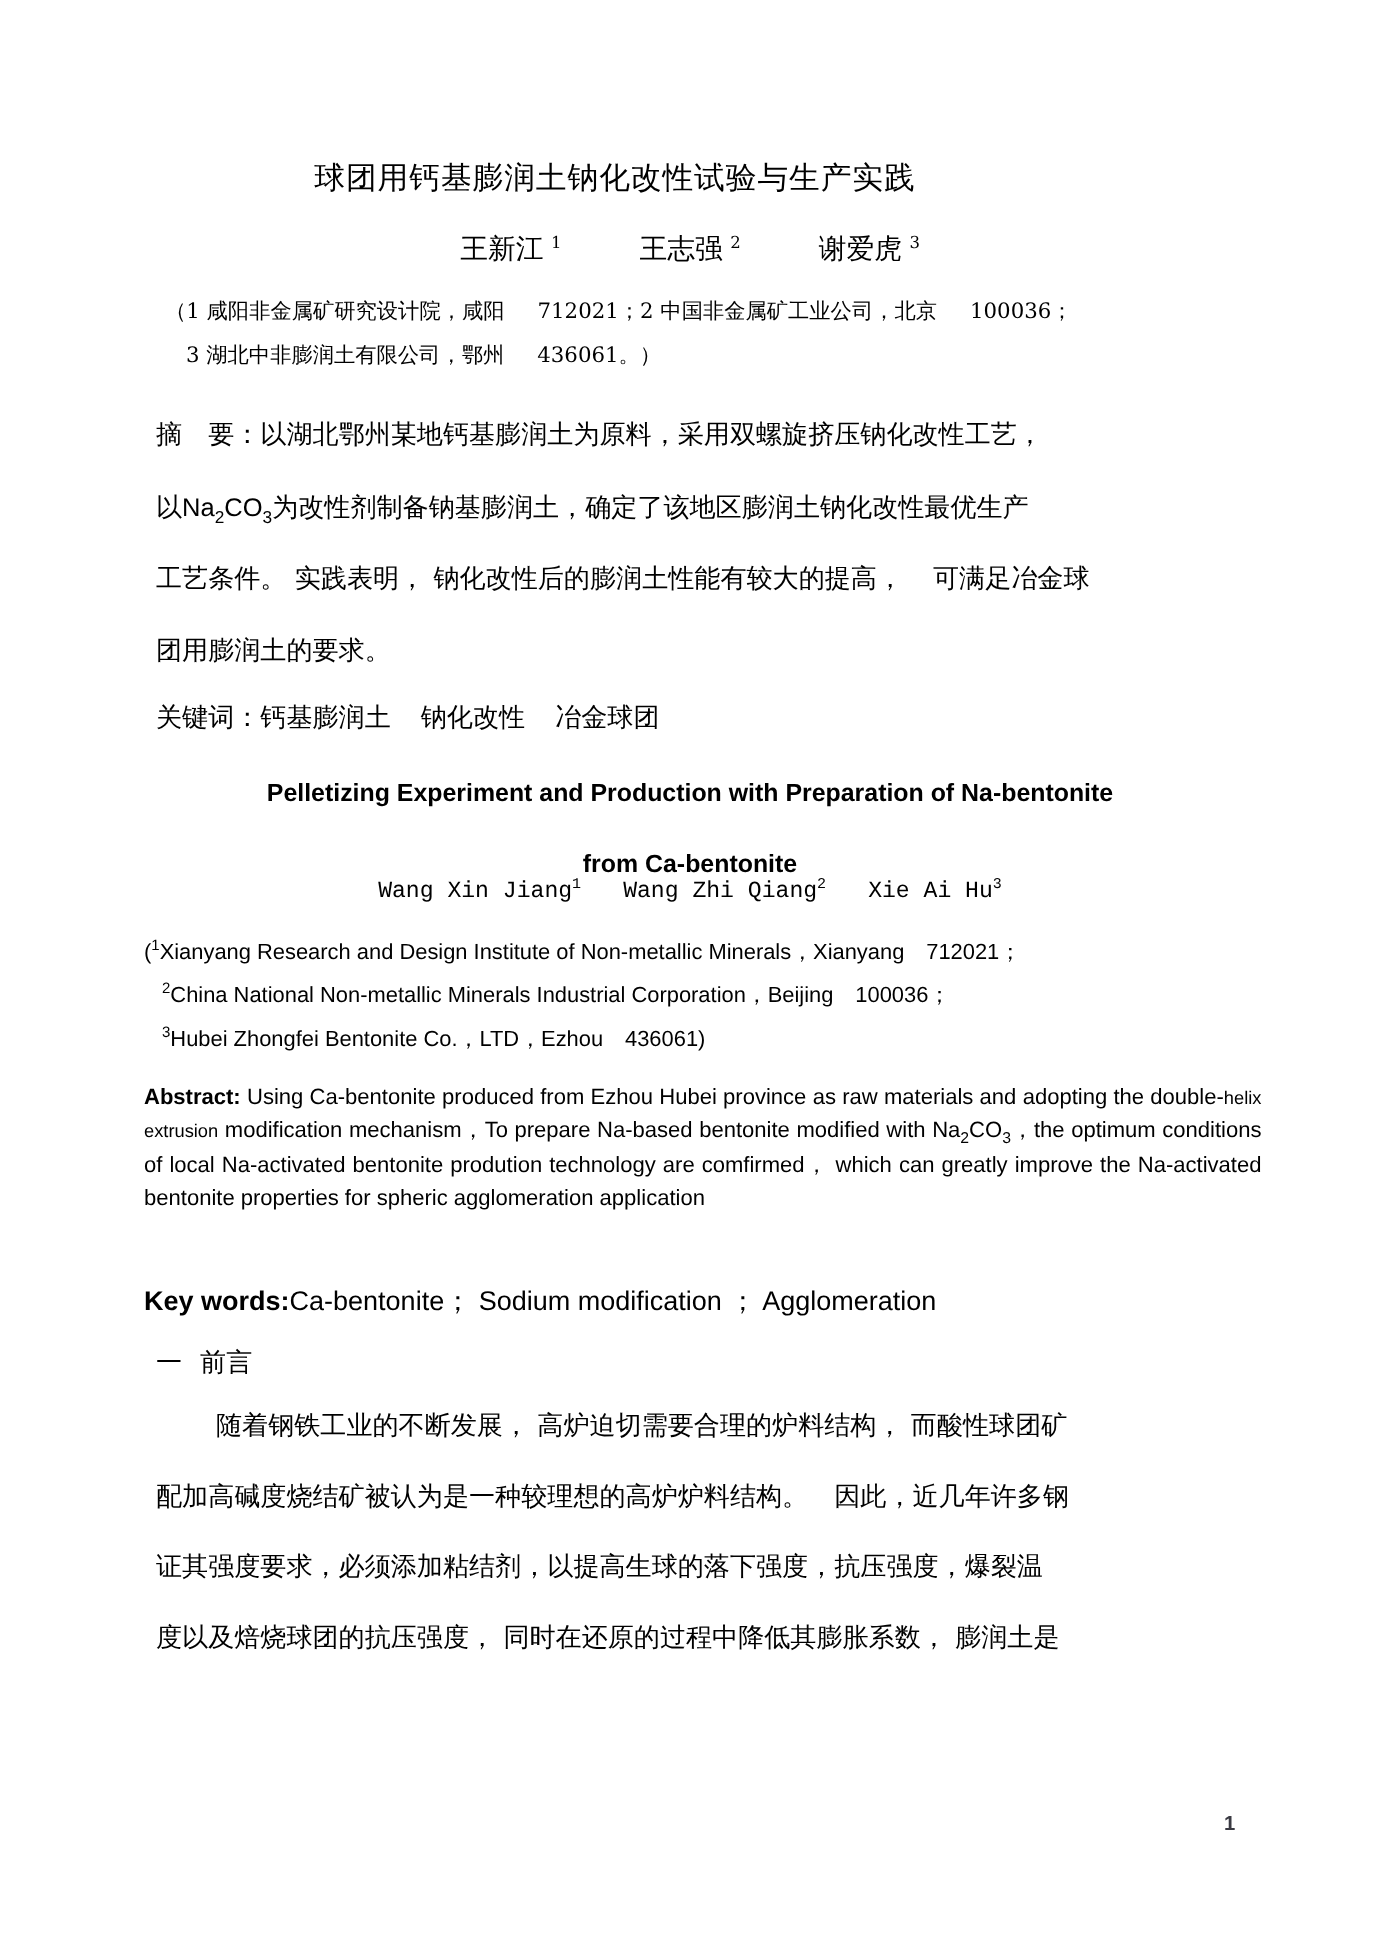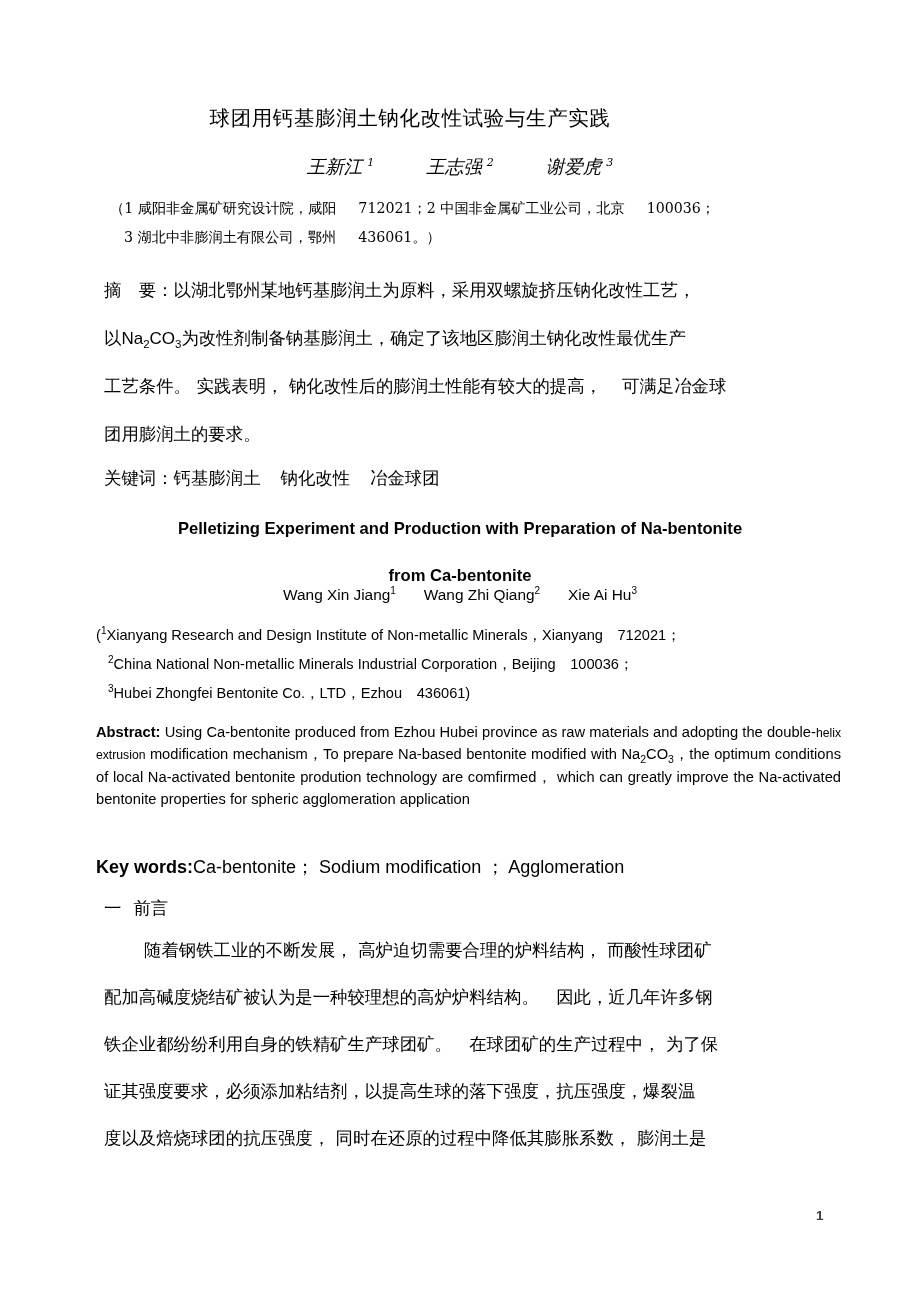--- a/index.html
+++ b/index.html
@@ -42,21 +42,20 @@
   }
 
   
   .cn-authors {
     position: absolute;
     left: 0; top: 155px;
     width: 920px;
     text-align: center;
     font-size: 18.5px;
     line-height: 1.3;
-    font-style: italic;
   }
   .cn-authors .au { margin: 0 26px; }
   .cn-authors sup {
     font-size: 11px;
     vertical-align: super;
     margin-left: 5px;
   }
 
   
   .cn-affil {
@@ -119,21 +118,21 @@
   .en-title.l1 { top: 516px; }
   .en-title.l2 { top: 563px; }
 
   
   .en-authors {
     position: absolute;
     left: 0;
     top: 585px;
     width: 920px;
     text-align: center;
-    font-family: Liberation Sans, sans-serif;
+    font-family: Liberation Mono, monospace;
     font-size: 15.4px;
   }
   .en-authors .au { margin: 0 14px; }
   .en-authors sup {
     font-size: 10px;
     vertical-align: super;
   }
 
   
   .en-affil {
@@ -251,20 +250,19 @@
 
   <div class="en-abs"><b>Abstract:</b> <span>Using Ca-bentonite produced from Ezhou Hubei province as raw materials and adopting the double-</span><span class="small-ital">helix extrusion</span> <span>modification mechanism，To prepare Na-based bentonite modified with Na</span><sub>2</sub><span>CO</span><sub>3</sub><span>，the optimum conditions of local Na-activated bentonite prodution technology are comfirmed， which can greatly improve the Na-activated bentonite properties for spheric agglomeration application</span></div>
 
   <div class="en-kw"><b>Key words:</b><span>Ca-bentonite； Sodium modification ； Agglomeration</span></div>
 
   <div class="sec-head cjk"><span class="num">一</span><span>前言</span></div>
 
   <div class="body-par p1 cjk">
     <span class="ln"><span class="indent"></span><span>随着钢铁工业的不断发展， 高炉迫切需要合理的炉料结构， 而酸性球团矿</span></span>
     <span class="ln">配加高碱度烧结矿被认为是一种较理想的高炉炉料结构。　因此，近几年许多钢</span>
-    <span class="ln">铁企业都纷纷利用自身的铁精矿生产球团矿。　在球团矿的生产过程中， 为了保</span>
     <span class="ln">证其强度要求，必须添加粘结剂，以提高生球的落下强度，抗压强度，爆裂温</span>
     <span class="ln">度以及焙烧球团的抗压强度， 同时在还原的过程中降低其膨胀系数， 膨润土是</span>
   </div>
 
   <div class="page-num">1</div>
 
 </div>
 
 </body></html>

